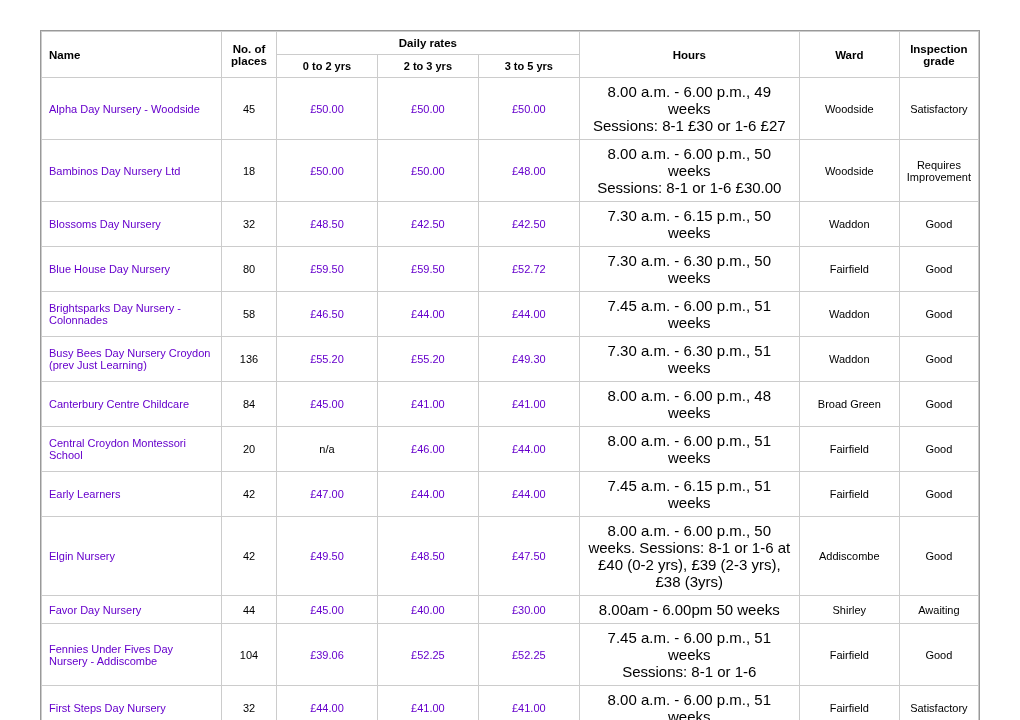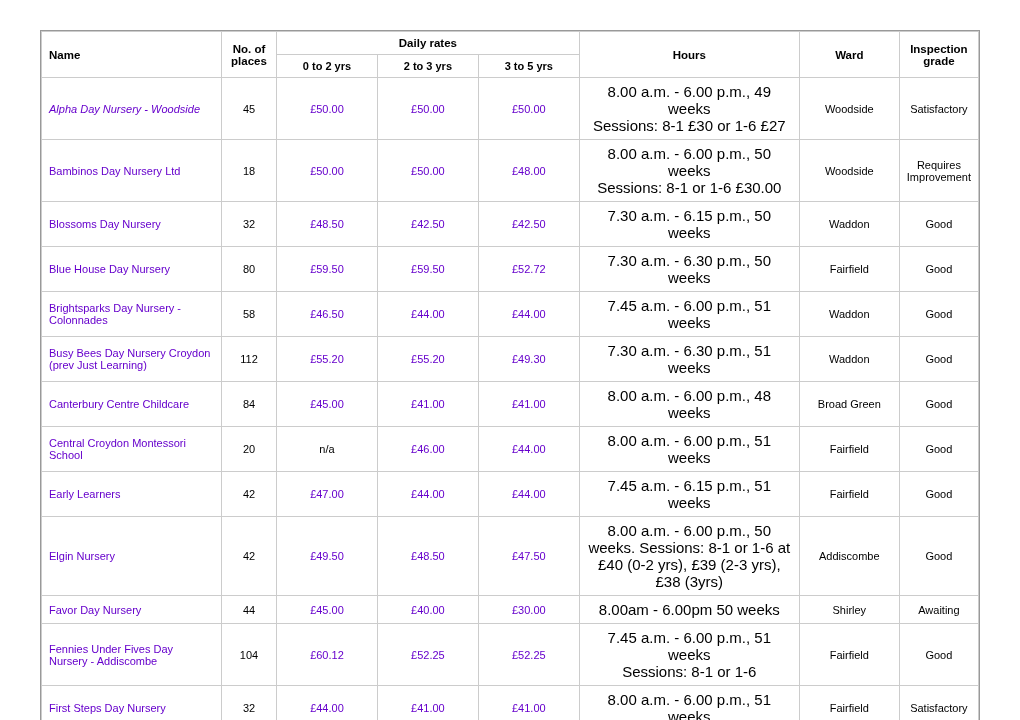--- a/index.html
+++ b/index.html
@@ -120,21 +120,21 @@
           </th>
         </tr>
         <tr class="sub-header">
           <th>0 to 2 yrs</th>
           <th>2 to 3 yrs</th>
           <th>3 to 5 yrs</th>
         </tr>
       </thead>
       <tbody id="table-body">
       <tr style="background: rgb(255, 255, 255);">
-      <td class="td-name" style="color:#6600cc;cursor:pointer;font-style:italic;">Alpha Day Nursery - Woodside</td>
+      <td class="td-name" style="color:#6600cc;cursor:pointer;">Alpha Day Nursery - Woodside</td>
       <td>45</td>
       <td class="td-price" style="color:#6600cc;">£50.00</td>
       <td class="td-price" style="color:#6600cc;">£50.00</td>
       <td class="td-price" style="color:#6600cc;">£50.00</td>
       <td class="td-hours" style="white-space:pre-line;">8.00 a.m. - 6.00 p.m., 49 weeks
 Sessions: 8-1 £30 or 1-6 £27</td>
       <td>Woodside</td>
       <td>Satisfactory</td>
     </tr>
           <tr style="background: rgb(249, 249, 249);">
@@ -173,21 +173,21 @@
       <td>58</td>
       <td class="td-price" style="color:#6600cc;">£46.50</td>
       <td class="td-price" style="color:#6600cc;">£44.00</td>
       <td class="td-price" style="color:#6600cc;">£44.00</td>
       <td class="td-hours" style="white-space:pre-line;">7.45 a.m. - 6.00 p.m., 51 weeks</td>
       <td>Waddon</td>
       <td>Good</td>
     </tr>
           <tr style="background: rgb(249, 249, 249);">
       <td class="td-name" style="color:#6600cc;cursor:pointer;">Busy Bees Day Nursery Croydon (prev Just Learning)</td>
-      <td>112</td>
+      <td>136</td>
       <td class="td-price" style="color:#6600cc;">£55.20</td>
       <td class="td-price" style="color:#6600cc;">£55.20</td>
       <td class="td-price" style="color:#6600cc;">£49.30</td>
       <td class="td-hours" style="white-space:pre-line;">7.30 a.m. - 6.30 p.m., 51 weeks</td>
       <td>Waddon</td>
       <td>Good</td>
     </tr>
           <tr style="background: rgb(255, 255, 255);">
       <td class="td-name" style="color:#6600cc;cursor:pointer;">Canterbury Centre Childcare</td>
       <td>84</td>
@@ -234,21 +234,21 @@
       <td class="td-price" style="color:#6600cc;">£45.00</td>
       <td class="td-price" style="color:#6600cc;">£40.00</td>
       <td class="td-price" style="color:#6600cc;">£30.00</td>
       <td class="td-hours" style="white-space:pre-line;">8.00am - 6.00pm 50 weeks</td>
       <td>Shirley</td>
       <td>Awaiting</td>
     </tr>
           <tr style="background: rgb(249, 249, 249);">
       <td class="td-name" style="color:#6600cc;cursor:pointer;">Fennies Under Fives Day Nursery - Addiscombe</td>
       <td>104</td>
-      <td class="td-price" style="color:#6600cc;">£60.12</td>
+      <td class="td-price" style="color:#6600cc;">£39.06</td>
       <td class="td-price" style="color:#6600cc;">£52.25</td>
       <td class="td-price" style="color:#6600cc;">£52.25</td>
       <td class="td-hours" style="white-space:pre-line;">7.45 a.m. - 6.00 p.m., 51 weeks
 Sessions: 8-1 or 1-6</td>
       <td>Fairfield</td>
       <td>Good</td>
     </tr>
           <tr style="background: rgb(255, 255, 255);">
       <td class="td-name" style="color:#6600cc;cursor:pointer;">First Steps Day Nursery</td>
       <td>32</td>

